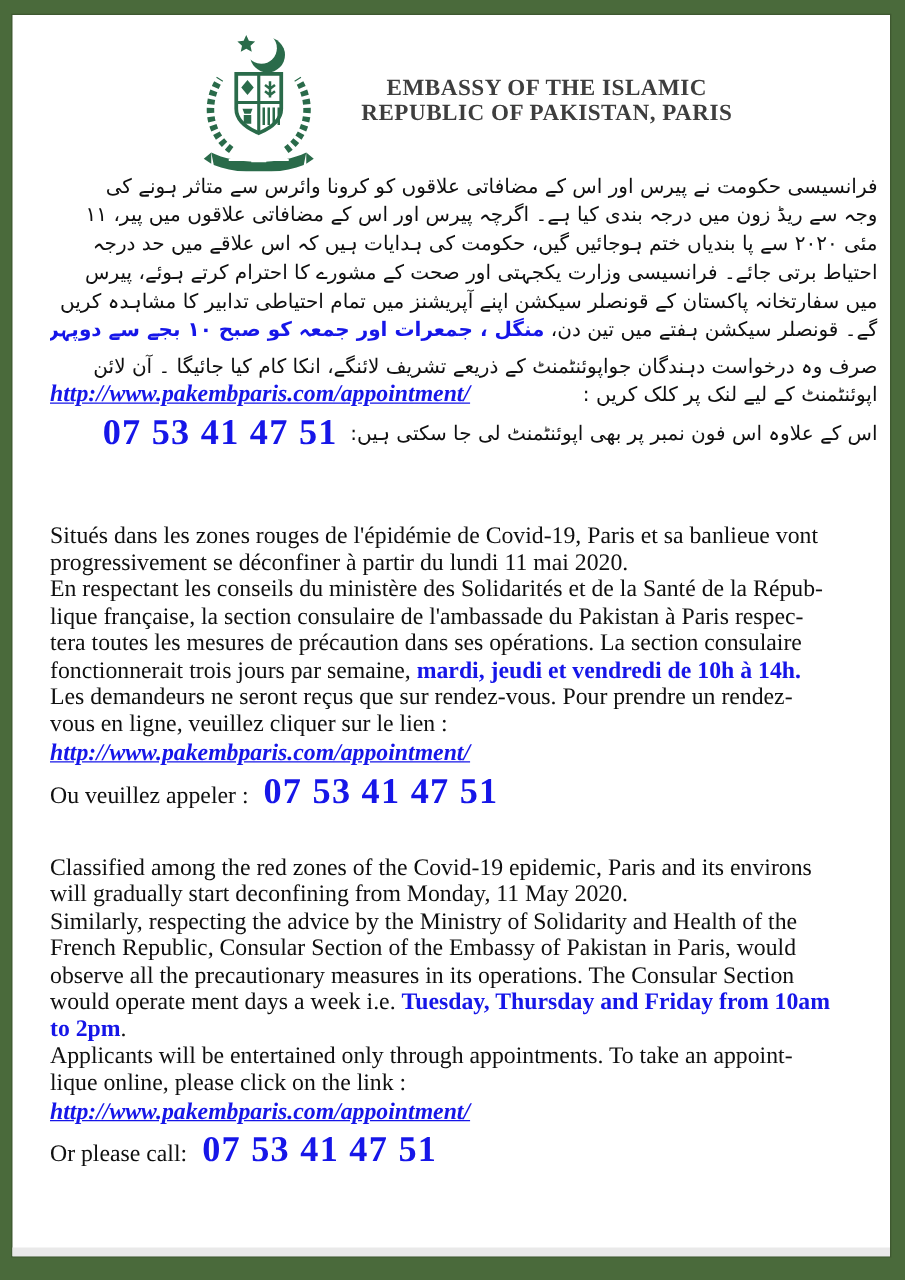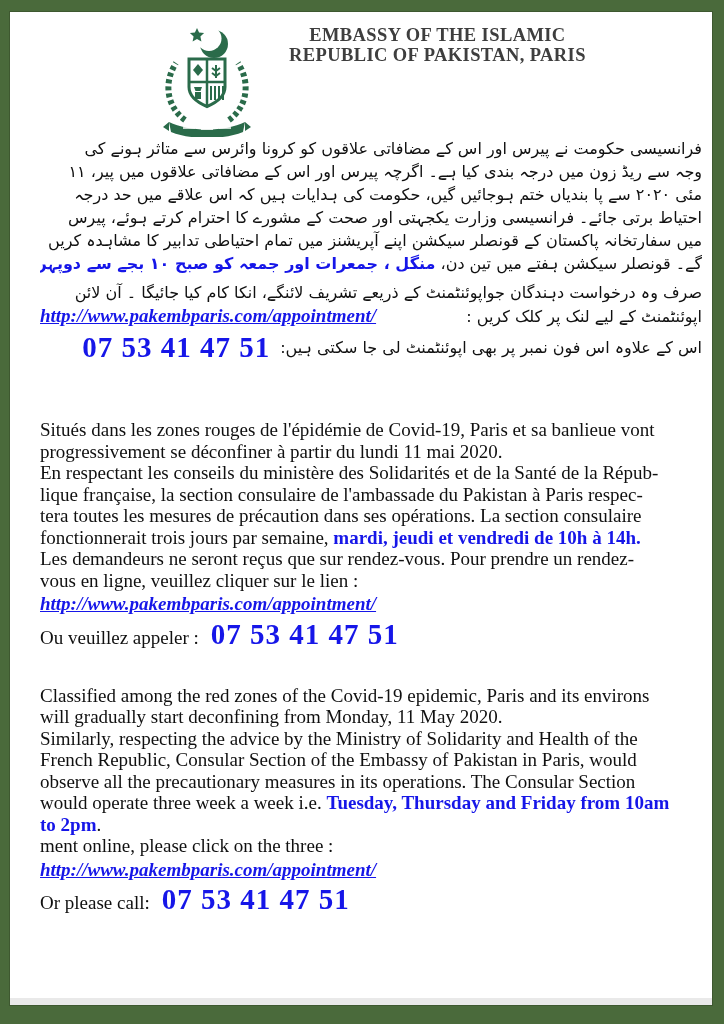--- a/index.html
+++ b/index.html
@@ -13,21 +13,21 @@
   html,body{margin:0;padding:0;width:724px;height:1024px;overflow:hidden;}
   body{background:var(--border-green);position:relative;font-family:"Liberation Serif",serif;}
   .page{
     position:absolute;left:10px;top:12px;width:702px;height:993px;
     background:#ffffff;box-shadow:0 0 0 1px rgba(40,55,30,.35);
   }
   .page::after{
     content:"";position:absolute;left:0;bottom:0;width:100%;height:7px;background:#e9e9e9;
   }
   .header{
-    display:flex;gap:30px;margin:13px 0 0 145px;height:112px;
+    display:flex;align-items:center;gap:30px;margin:13px 0 0 145px;height:112px;
   }
   .emblem{width:104px;height:112px;flex:0 0 auto;}
   .title{
     text-align:center;color:var(--title-gray);font-weight:bold;
     font-size:18.5px;line-height:20px;letter-spacing:.4px;white-space:nowrap;
   }
   .sec{margin-left:30px;width:662px;overflow:hidden;color:var(--text-black);}
   .sec.rtl{direction:rtl;text-align:right;font-family:"DejaVu Sans",sans-serif;font-size:16px;line-height:23px;}
   .sec.ltr{direction:ltr;text-align:left;font-size:19px;line-height:21.5px;}
   #urdu-notice{}
@@ -128,23 +128,24 @@
         <span class="run phone">07 53 41 47 51</span>
       </div>
     </div>
 
   <div class="sec ltr" id="english-notice">
       <div class="tline"><span class="run">Classified among the red zones of the Covid-19 epidemic, Paris and its environs</span></div>
       <div class="tline"><span class="run">will gradually start deconfining from Monday, 11 May 2020.</span></div>
       <div class="tline"><span class="run">Similarly, respecting the advice by the Ministry of Solidarity and Health of the</span></div>
       <div class="tline"><span class="run">French Republic, Consular Section of the Embassy of Pakistan in Paris, would</span></div>
       <div class="tline"><span class="run">observe all the precautionary measures in its operations. The Consular Section</span></div>
-      <div class="tline"><span class="run">would operate three week a week i.e. </span><span class="run blue-bold">Tuesday, Thursday and Friday from 10am</span></div>
+      <div class="tline"><span class="run">would operate ment days a week i.e. </span><span class="run blue-bold">Tuesday, Thursday and Friday from 10am</span></div>
       <div class="tline"><span class="run blue-bold">to 2pm</span><span class="run">.</span></div>
-      <div class="tline"><span class="run">ment online, please click on the three :</span></div>
+      <div class="tline"><span class="run">Applicants will be entertained only through appointments. To take an appoint-</span></div>
+      <div class="tline"><span class="run">lique online, please click on the link :</span></div>
       <div class="tline link-line"><span class="run link">http://www.pakembparis.com/appointment/</span></div>
       <div class="tline inline-phone">
         <span class="run">Or please call:</span>
         <span class="run phone">07 53 41 47 51</span>
       </div>
     </div>
 
 </div>
 
 </body></html>

